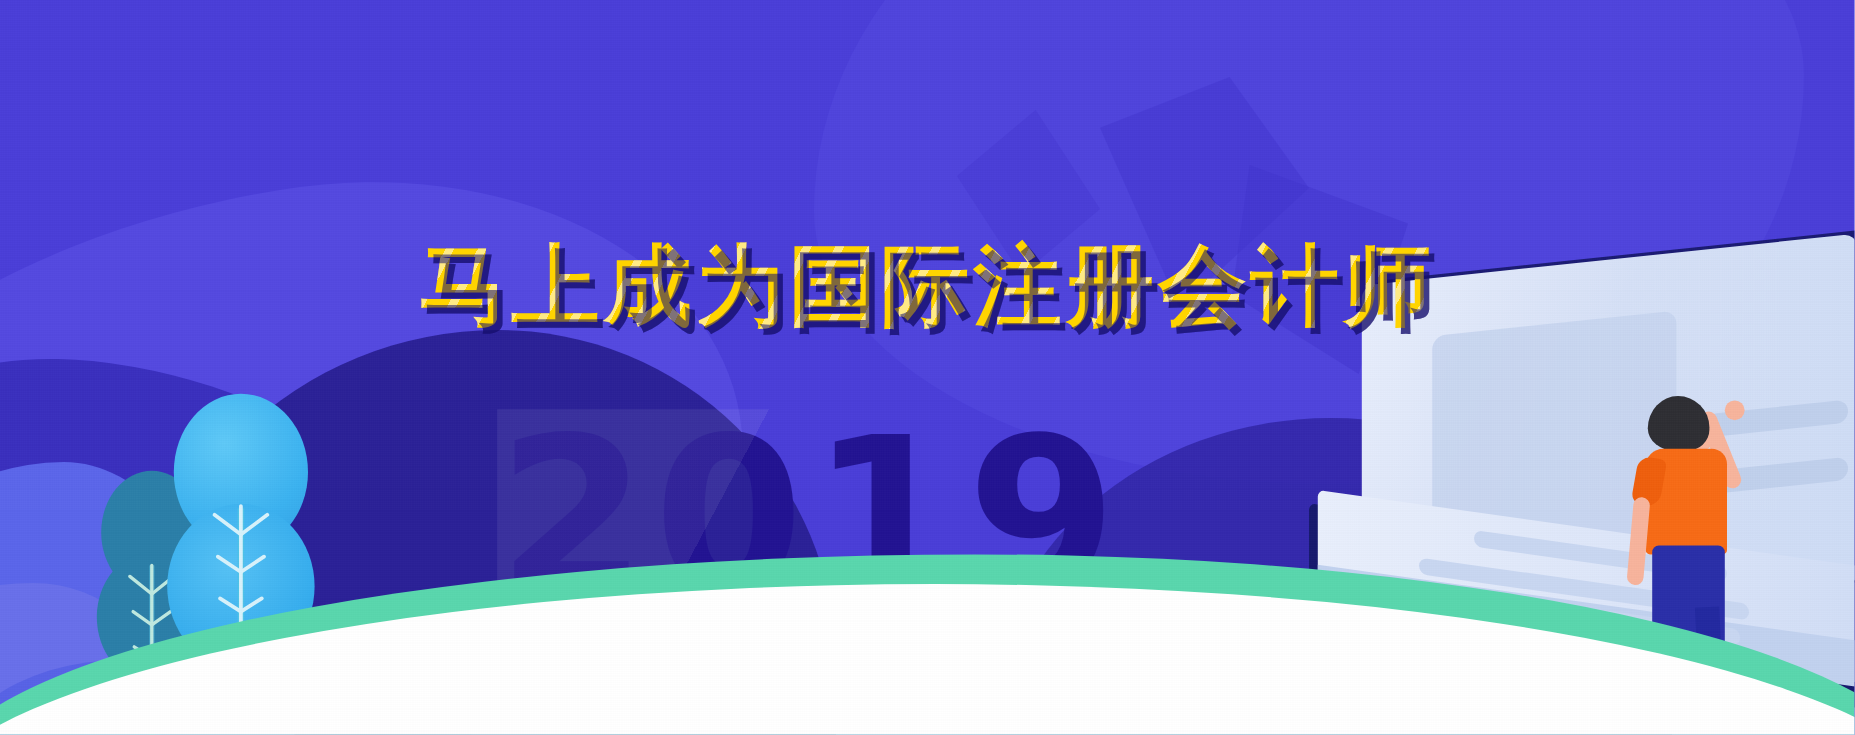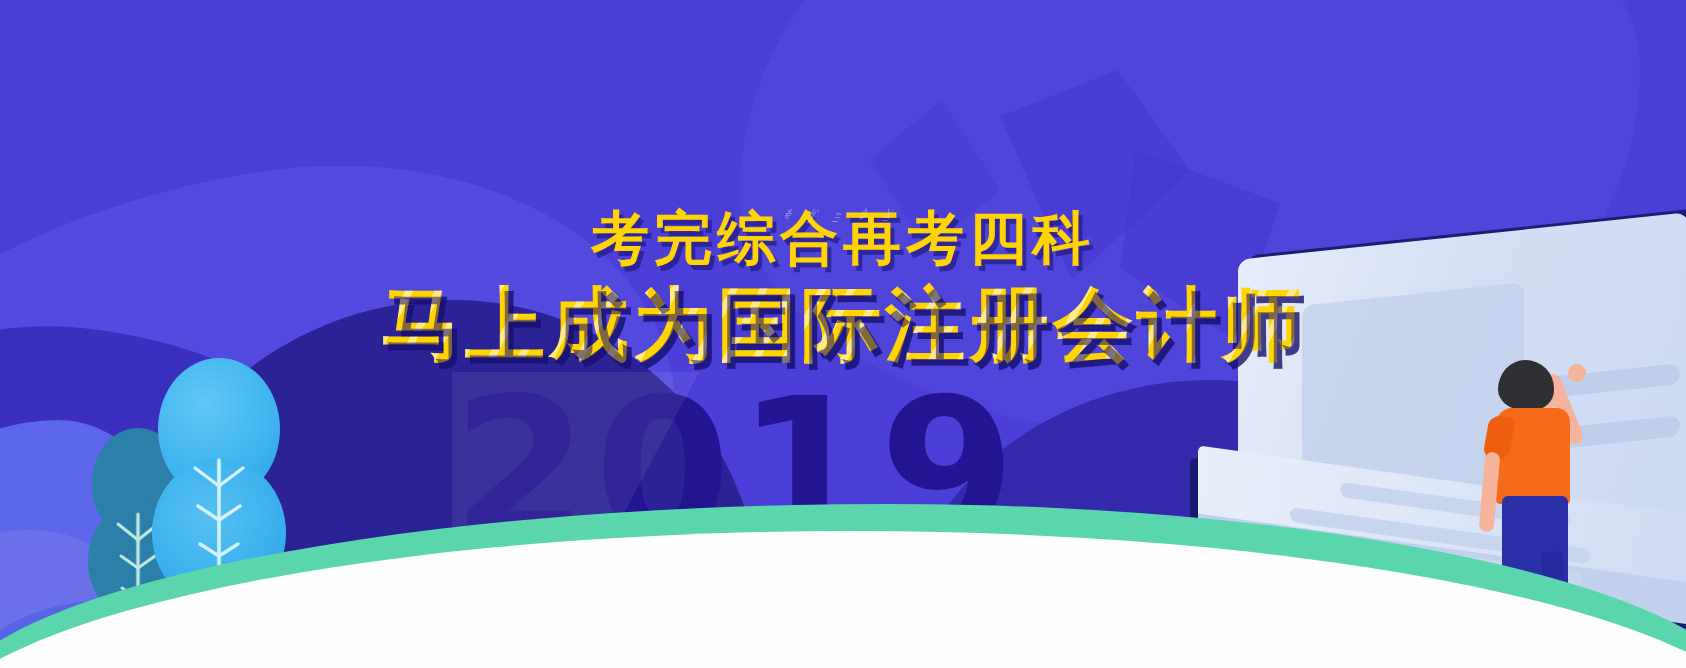--- a/index.html
+++ b/index.html
@@ -509,23 +509,19 @@
     <div class="p-leg-l"></div>
     <div class="p-leg-r"></div>
     <div class="p-shoe-l"></div>
     <div class="p-shoe-r"></div>
   </div>
 
   <div class="green-band"></div>
   <div class="white-curve"></div>
 
   <div class="headline">
-    <div class="line1-wrap">
-      <div class="line1">考完综合再考四科</div>
-      <div class="shine1">考完综合再考四科</div>
-    </div>
     <div style="height:2px"></div>
     <div class="line2">马上成为国际注册会计师<span class="shine">马上成为国际注册会计师</span>
     </div>
   </div>
 
   <div class="bg-noise"></div>
 </div>
 
 </body></html>

